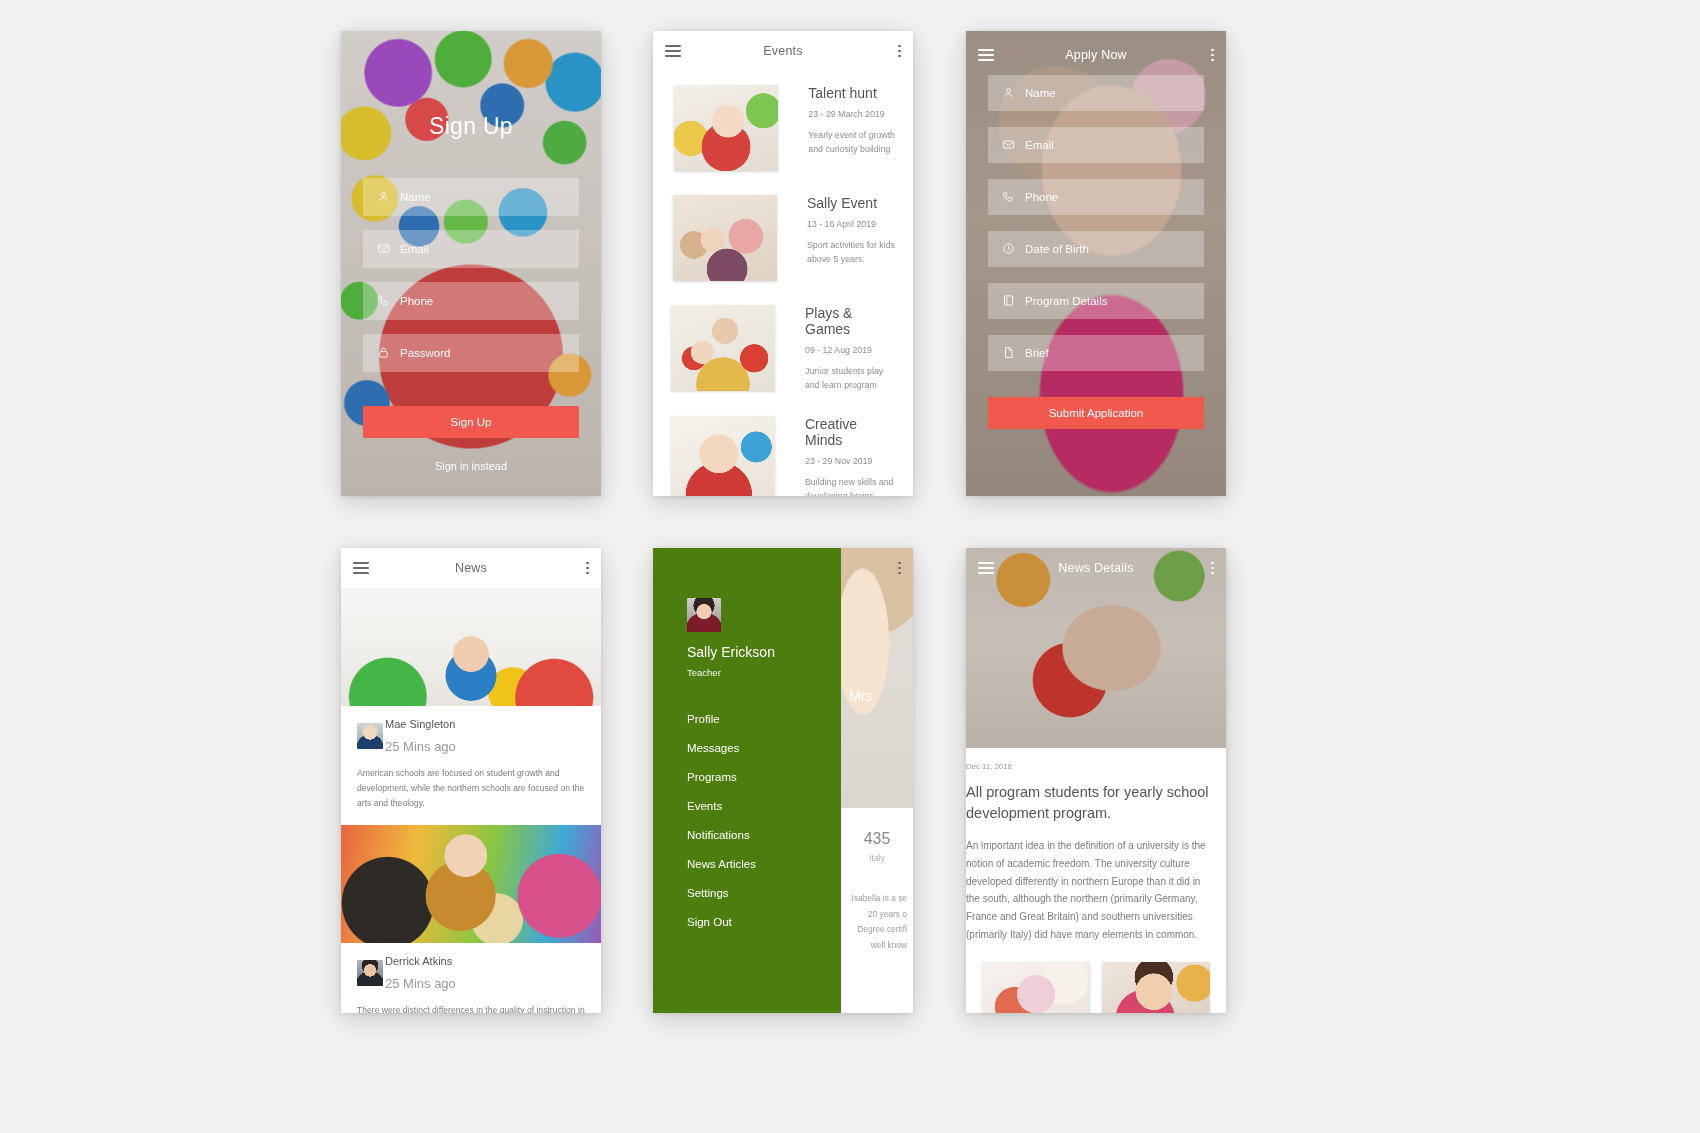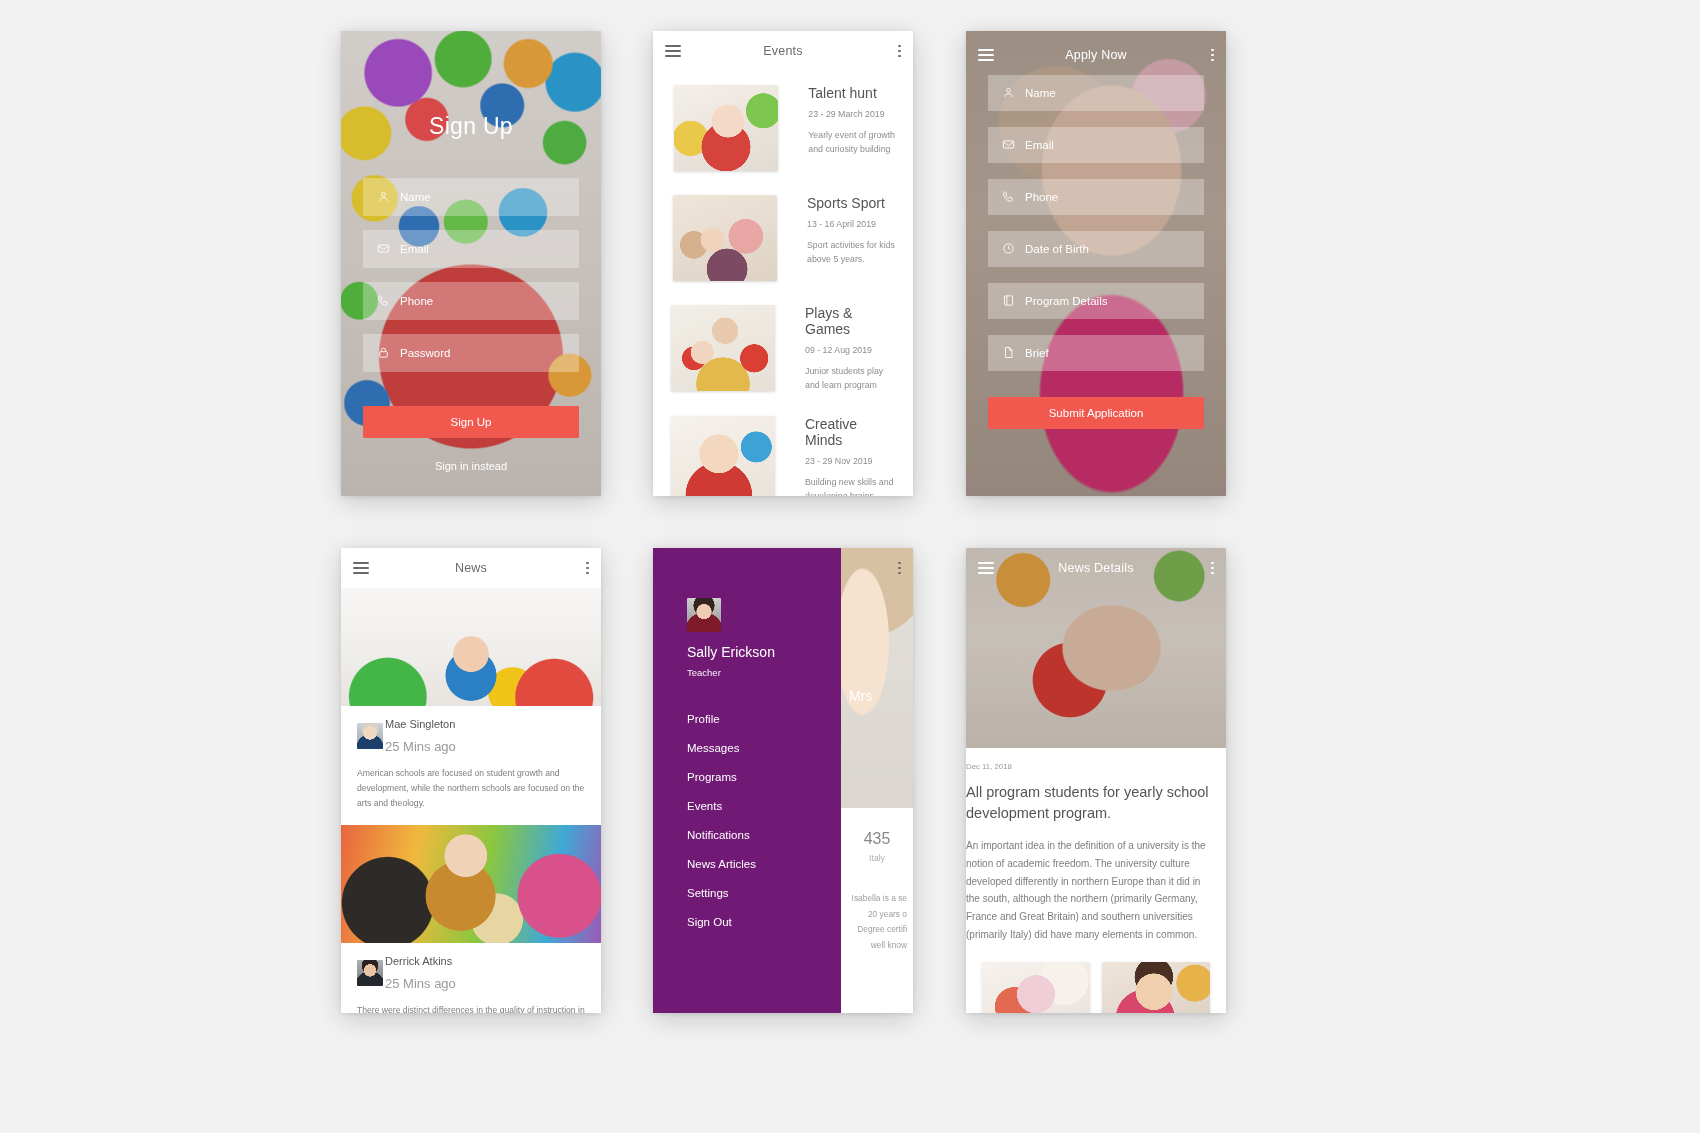--- a/index.html
+++ b/index.html
@@ -194,21 +194,21 @@
       linear-gradient(180deg,#d9d4cd,#cdc6bd);
   }
   .dr-right { position: absolute; left: 188px; top: 260px; right: 0; bottom: 0; background: #ffffff; }
   .dr-likes { text-align: center; padding-top: 22px; }
   .dr-likes .num { font-size: 16px; color: #5a5a5a; }
   .dr-likes .lbl { font-size: 8.6px; color: #8f8f8f; margin-top: 5px; }
   .dr-text { padding: 28px 6px 0 6px; font-size: 8.4px; color: #777; line-height: 1.85; text-align: right; }
   .dr-name { position: absolute; left: 196px; top: 140px; color: #fff; font-size: 14px; }
   .drawer-panel {
     position: absolute; left: 0; top: 0; bottom: 0; width: 188px;
-    background: #701a75; color: #fff;
+    background: #4d7c0f; color: #fff;
   }
   .dr-avatar {
     width: 34px; height: 34px; margin: 50px 0 0 34px; border-radius: 1px;
     background:
       radial-gradient(circle at 50% 40%, #f0cdb0 0 28%, transparent 29%),
       radial-gradient(circle at 50% 22%, #33251d 0 33%, transparent 34%),
       radial-gradient(circle at 50% 98%, #7d1b2b 0 50%, transparent 51%),
       linear-gradient(180deg,#cfcfcf,#8d8d8d);
   }
   .dr-user  { margin: 12px 0 0 34px; font-size: 14px; }
@@ -335,21 +335,21 @@
           <div class="ev-title">Talent hunt</div>
           <div class="ev-date">23 - 29 March 2019</div>
           <div class="ev-desc">Yearly event of growth</div>
           <div class="ev-desc">and curiosity building</div>
         </div>
       </div>
 
       <div class="ev-row">
         <div class="ev-thumb thumb-b"></div>
         <div>
-          <div class="ev-title">Sports Sport</div>
+          <div class="ev-title">Sally Event</div>
           <div class="ev-date">13 - 16 April 2019</div>
           <div class="ev-desc">Sport activities for kids</div>
           <div class="ev-desc">above 5 years.</div>
         </div>
       </div>
 
       <div class="ev-row">
         <div class="ev-thumb thumb-c"></div>
         <div>
           <div class="ev-title">Plays &amp; Games</div>

